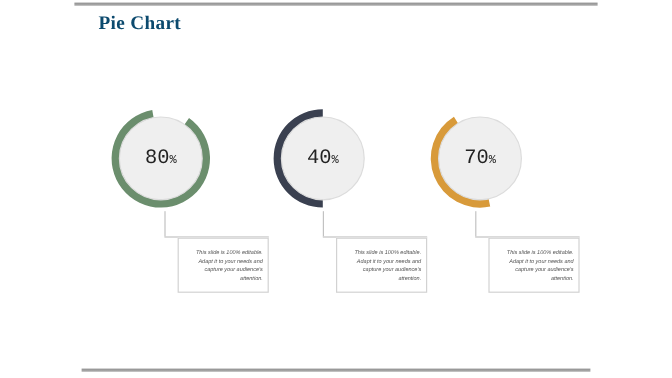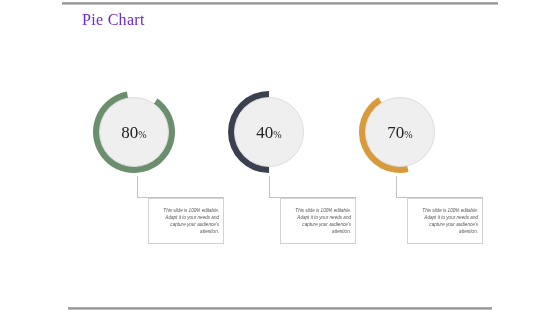--- a/index.html
+++ b/index.html
@@ -39,24 +39,24 @@
     top: 307px;
     width: 424px;
   }
 
   
   #title {
     position: absolute;
     left: 82px;
     top: 11px;
     font-family: "Liberation Serif", serif;
-    font-weight: normal;
+    font-weight: bold;
     font-size: 16px;
     letter-spacing: 0.3px;
-    color: #6d28d9;
+    color: #0c4a6e;
     white-space: nowrap;
   }
 
   
   .chart-group {
     position: absolute;
     top: 0;
     left: 0;
     width: 560px;
     height: 315px;
@@ -92,21 +92,21 @@
     height: 70px;
     border-radius: 50%;
     background: #efefef;
     border: 1px solid #dcdcdc;
     box-sizing: border-box;
     display: flex;
     align-items: center;
     justify-content: center;
   }
   .pct {
-    font-family: Liberation Serif, serif;
+    font-family: Liberation Mono, monospace;
     color: #232323;
     line-height: 1;
     display: inline-flex;
     align-items: baseline;
   }
   .pct-num {
     font-size: 17px;
     letter-spacing: 0px;
   }
   .pct-sym {

